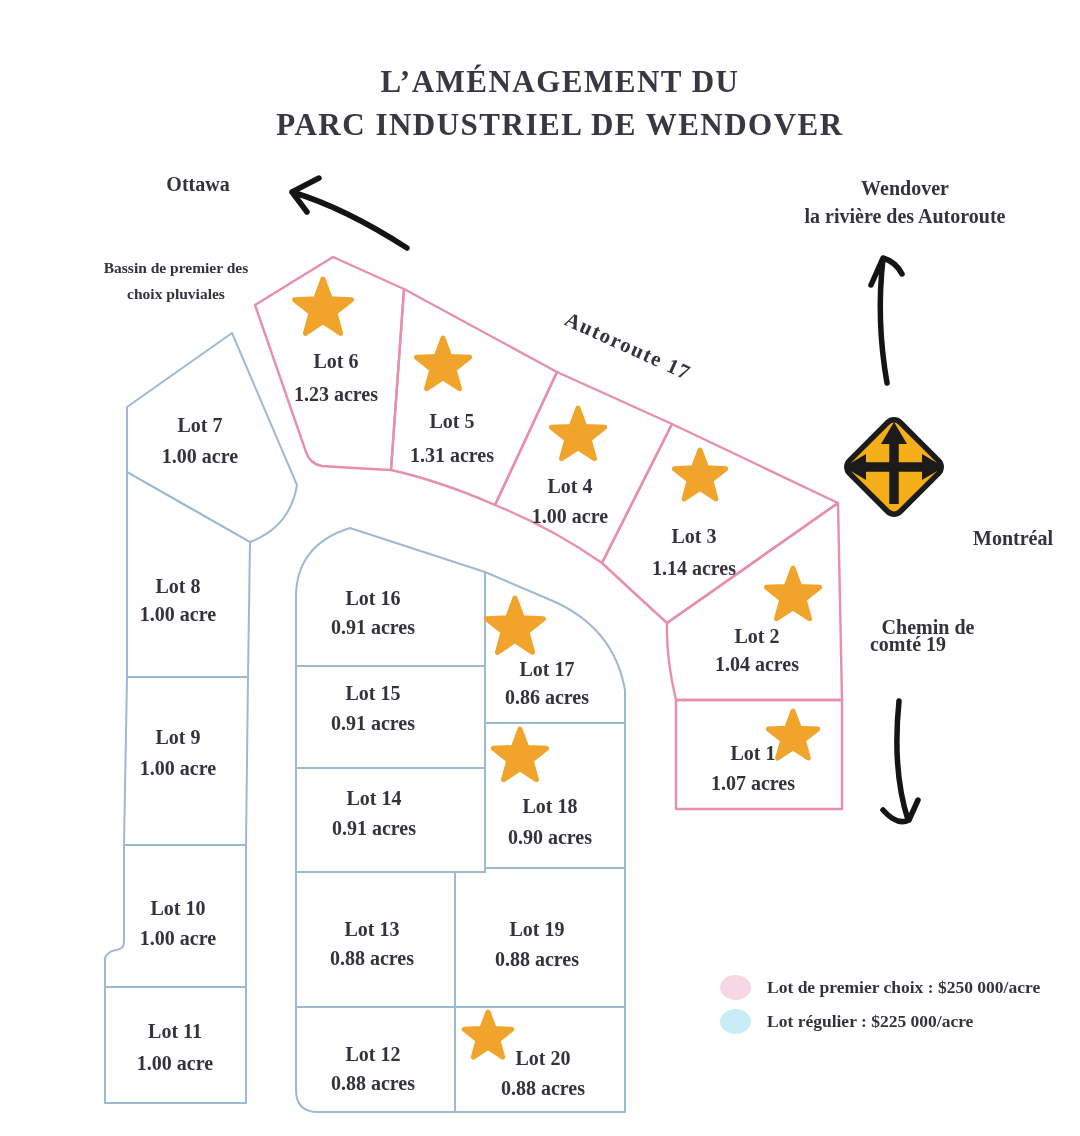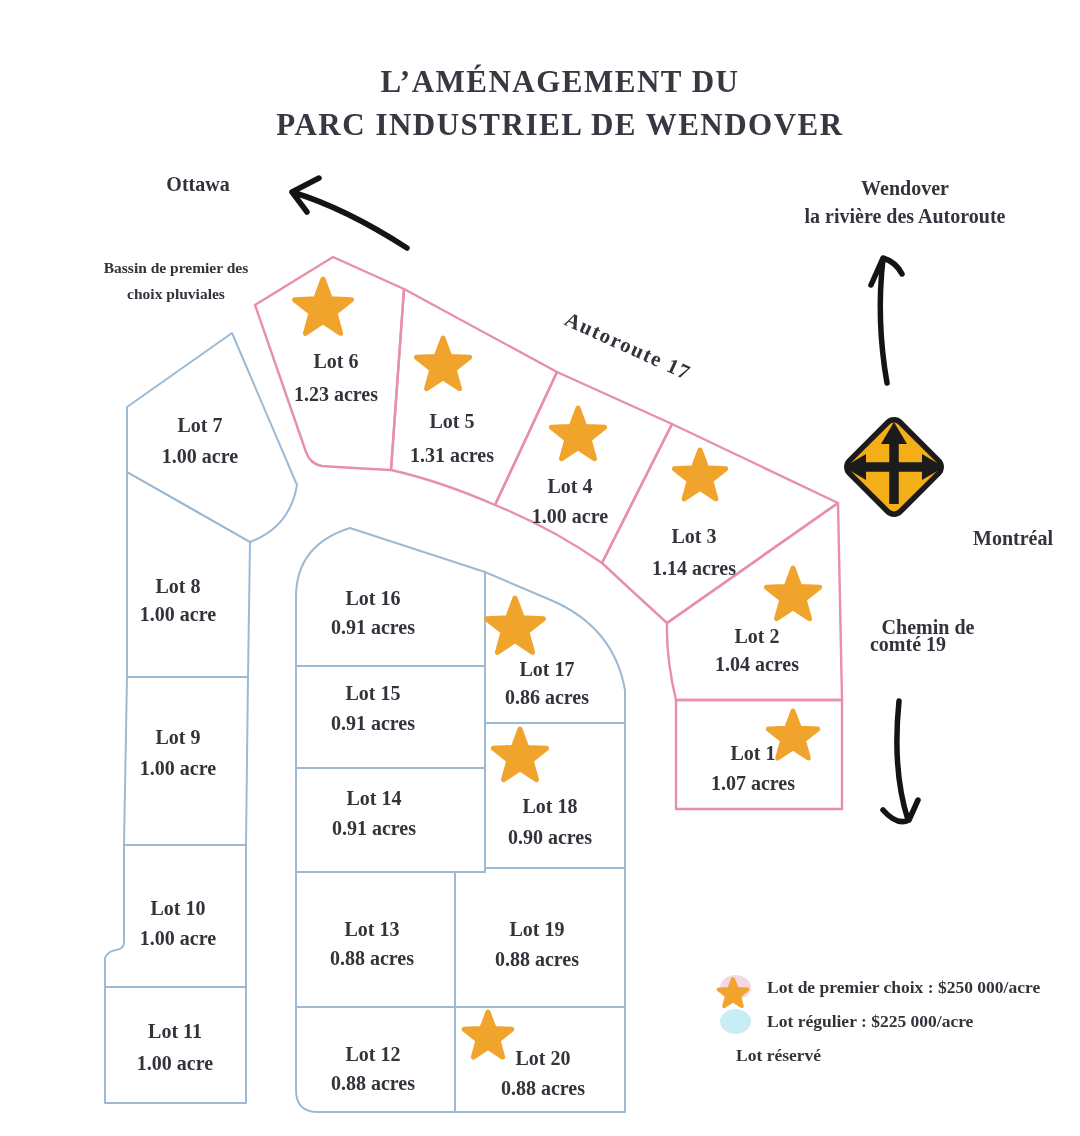--- a/index.html
+++ b/index.html
@@ -188,21 +188,15 @@
 
   <div class="legend">
     <div class="legend-row">
       <span class="swatch" style="background-color: rgb(248, 215, 228);"></span>
       <span class="legend-label">Lot de premier choix : $250 000/acre</span>
     </div>
     <div class="legend-row">
       <span class="swatch" style="background-color: rgb(200, 237, 244);"></span>
       <span class="legend-label">Lot régulier : $225 000/acre</span>
     </div>
-    <div class="legend-row">
-      <svg class="legend-star-box" viewBox="0 0 38 38">
-        <path stroke-width="4" stroke-linejoin="round" fill="#f0a42c" stroke="#f0a42c" d="M17.0,5.0 L20.7,14.9 L31.3,15.4 L23.0,21.9 L25.8,32.1 L17.0,26.3 L8.2,32.1 L11.0,21.9 L2.7,15.4 L13.3,14.9 Z"></path>
-      </svg>
-      <span class="legend-label">Lot réservé</span>
-    </div>
   </div>
 
 </div>
 
 </body></html>

